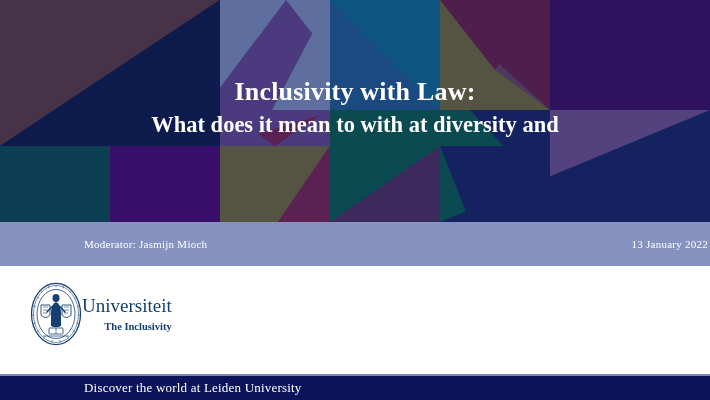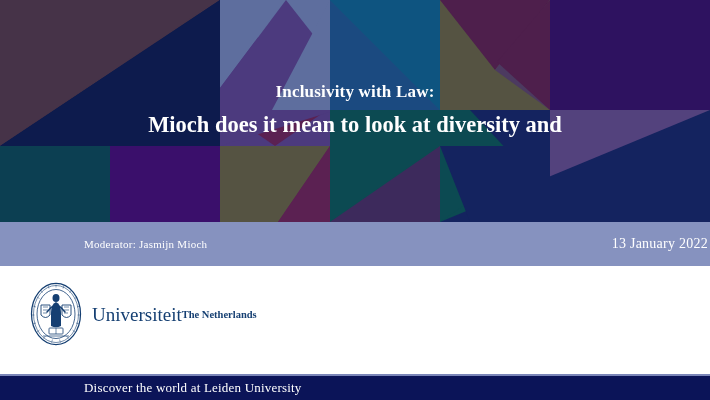--- a/index.html
+++ b/index.html
@@ -49,21 +49,21 @@
     flex-direction: column;
     align-items: center;
     justify-content: flex-start;
     padding-top: 76px;
     box-sizing: border-box;
   }
   #title-main {
     color: #ffffff;
     font-family: "Liberation Serif", serif;
     font-weight: bold;
-    font-size: 17px;
+    font-size: 26px;
     line-height: 31px;
     letter-spacing: 0.2px;
     text-align: left;
     white-space: nowrap;
   }
   .title-sub-line {
     color: #ffffff;
     font-family: "Liberation Serif", serif;
     font-weight: bold;
     font-size: 22.5px;
@@ -92,21 +92,21 @@
   #moderator-text {
     color: #ffffff;
     font-family: "Liberation Serif", serif;
     font-size: 11px;
     letter-spacing: 0.25px;
     white-space: nowrap;
   }
   #date-text {
     color: #ffffff;
     font-family: "Liberation Serif", serif;
-    font-size: 14px;
+    font-size: 11px;
     letter-spacing: 0.25px;
     white-space: nowrap;
   }
 
   
   #logo-area {
     position: absolute;
     left: 0;
     top: 266px;
     width: 710px;
@@ -120,24 +120,24 @@
     display: flex;
     align-items: center;
   }
   #logo-seal {
     width: 52px;
     height: 64px;
     flex: 0 0 auto;
     display: block;
   }
   #logo-words {
-    margin-left: 10px;
-    display: flex;
-    flex-direction: row;
+    display: flex;
+    flex-direction: column;
     justify-content: center;
+    text-align: right;
   }
   .logo-line {
     color: #153f72;
     font-family: "Liberation Serif", serif;
     font-size: 19px;
     line-height: 21px;
     white-space: nowrap;
   }
   #logo-country {
     color: #153f72;
@@ -284,21 +284,21 @@
       <polygon points="470,110 550,110 550,196" fill="#14235f"></polygon>
       <polygon points="330,146 440,146 440,222 330,222" fill="#3d2a5c"></polygon>
       <polygon points="330,146 440,146 330,222" fill="#0c4a52"></polygon>
       <polygon points="440,146 550,146 440,222" fill="#0c4a52"></polygon>
       <polygon points="440,146 550,146 550,222 470,222" fill="#14235f"></polygon>
     </svg>
 
     <div id="hero-text">
       <div id="title-main">Inclusivity with Law:</div>
       <div id="title-sub">
-        <div class="title-sub-line">Mioch does it mean to look at diversity and</div>
+        <div class="title-sub-line">What does it mean to with at diversity and</div>
       </div>
     </div>
   </div>
 
   <div id="infoband">
     <span id="moderator-text">Moderator: Jasmijn Mioch</span>
     <span id="date-text">13 January 2022</span>
   </div>
 
   <div id="logo-area">
@@ -344,21 +344,21 @@
         <path d="M43 50 L34 60 M61 50 L70 60" stroke="#153f72" stroke-width="3" stroke-linecap="round"></path>
 
         <rect x="38" y="92" width="28" height="12" rx="1.5" fill="#ffffff" stroke="#153f72" stroke-width="1.6"></rect>
         <path d="M52 92 L52 104" stroke="#153f72" stroke-width="1.2"></path>
 
         <path d="M26 108 L78 108" stroke="#153f72" stroke-width="1.4"></path>
       </svg>
 
       <div id="logo-words">
         <span class="logo-line">Universiteit</span>
-        <span id="logo-country">The Netherlands</span>
+        <span id="logo-country">The Inclusivity</span>
       </div>
     </div>
   </div>
 
   <div id="footer-rule"></div>
   <div id="footer">
     <span id="footer-text">Discover the world at Leiden University</span>
   </div>
 
 </div>

